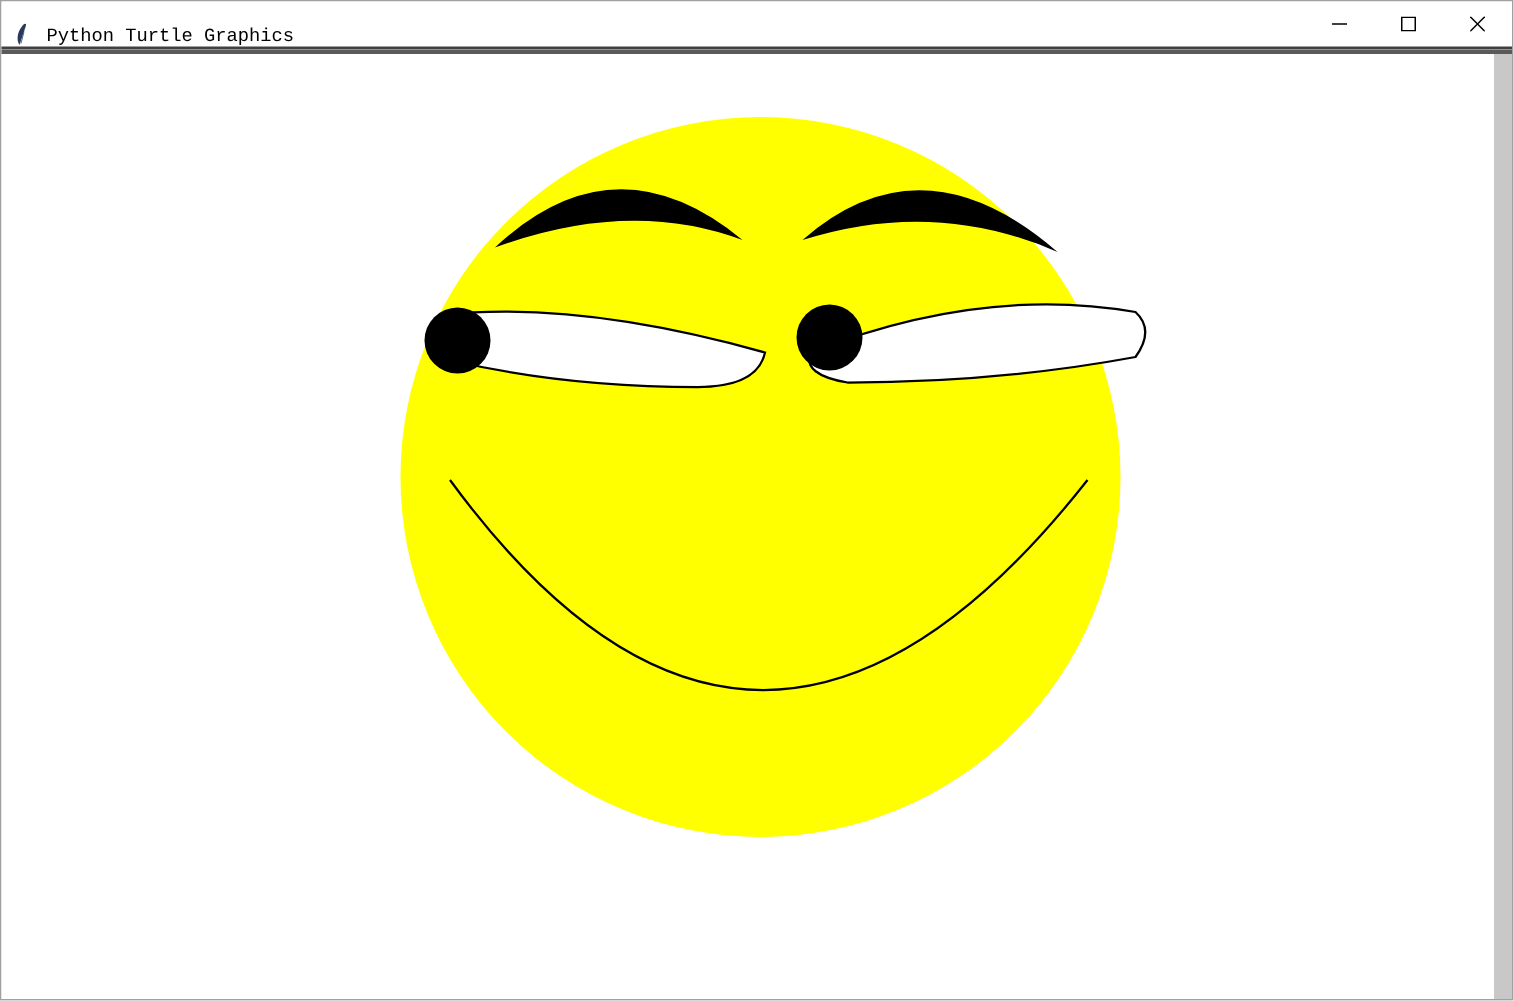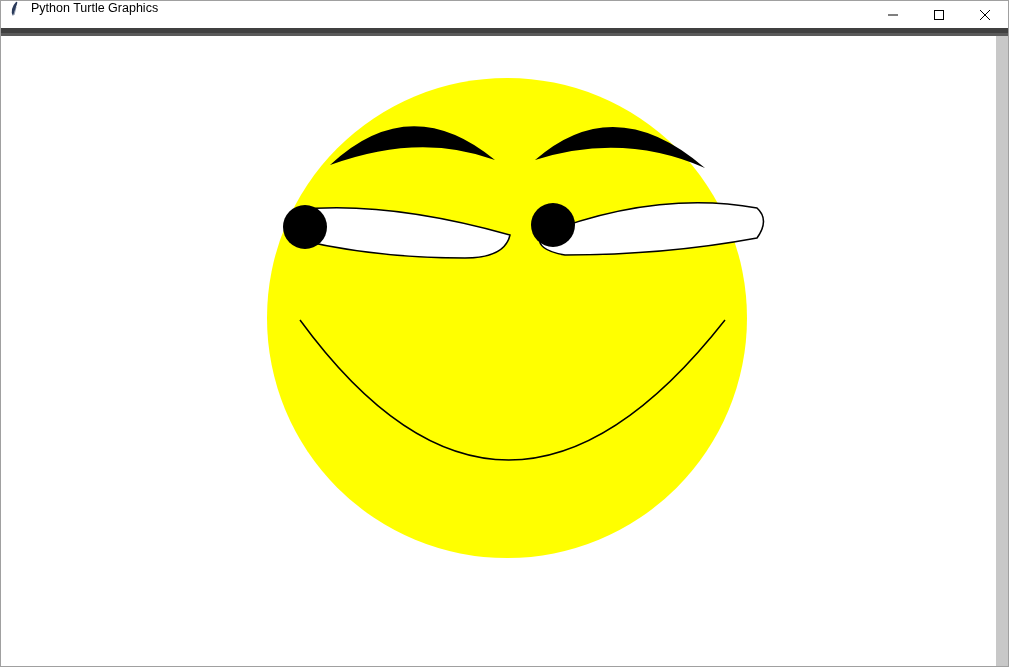--- a/index.html
+++ b/index.html
@@ -18,25 +18,26 @@
       width: 1009px;
       height: 667px;
       background: #ffffff;
       border: 1px solid #a0a0a0;
       display: flex;
       flex-direction: column;
     }
     .titlebar {
       height: 32px;
       background: #ffffff;
-      border-bottom: 5px solid #404040;
+      border-bottom: 2px solid #404040;
       display: flex;
-      align-items: flex-start;
+      align-items: flex-end;
       padding-left: 8px;
       flex-shrink: 0;
+      font-family: Liberation Mono, monospace;
     }
     .titlebar-icon {
       width: 16px;
       height: 16px;
       margin-right: 6px;
       display: flex;
       align-items: center;
       justify-content: center;
     }
     .titlebar-title {

